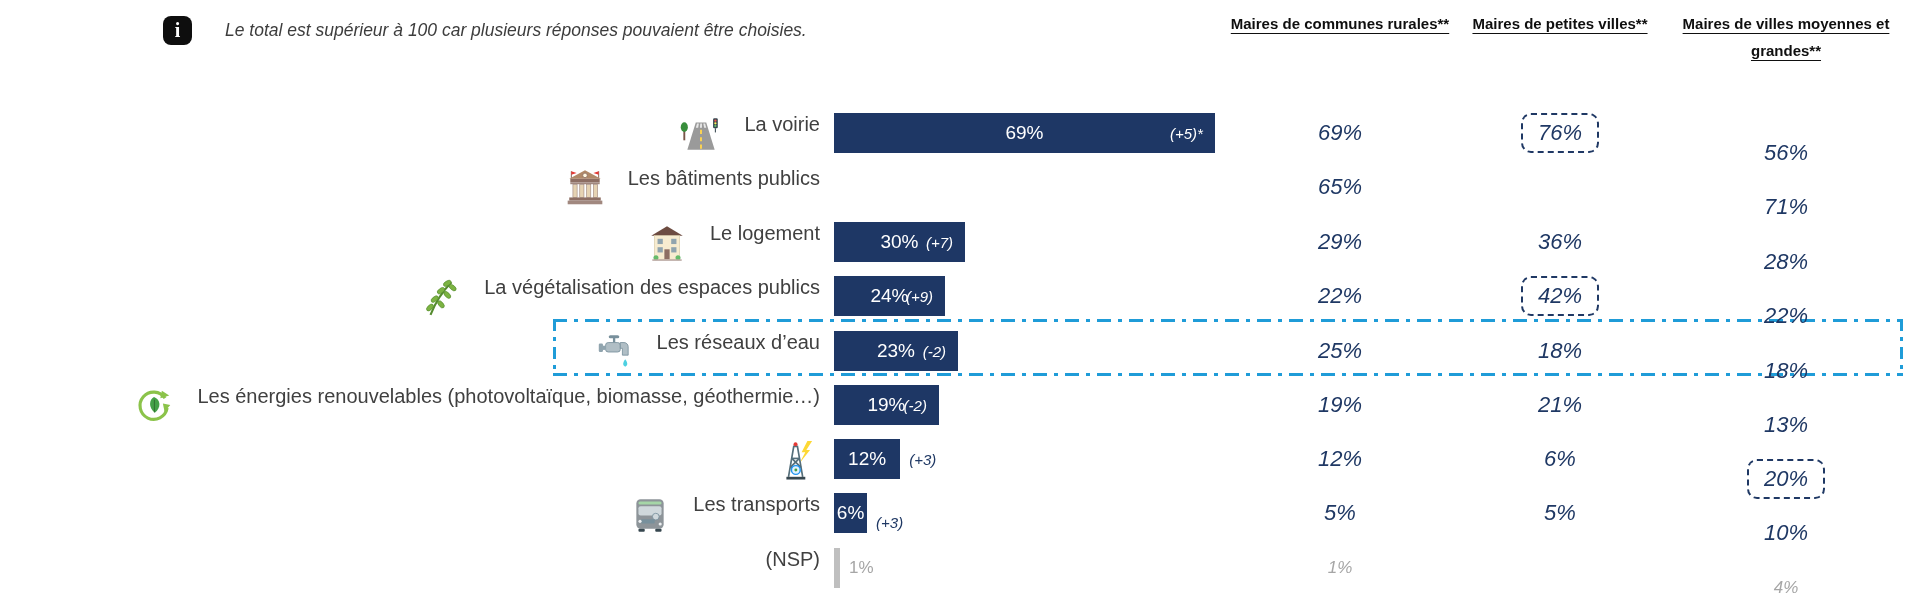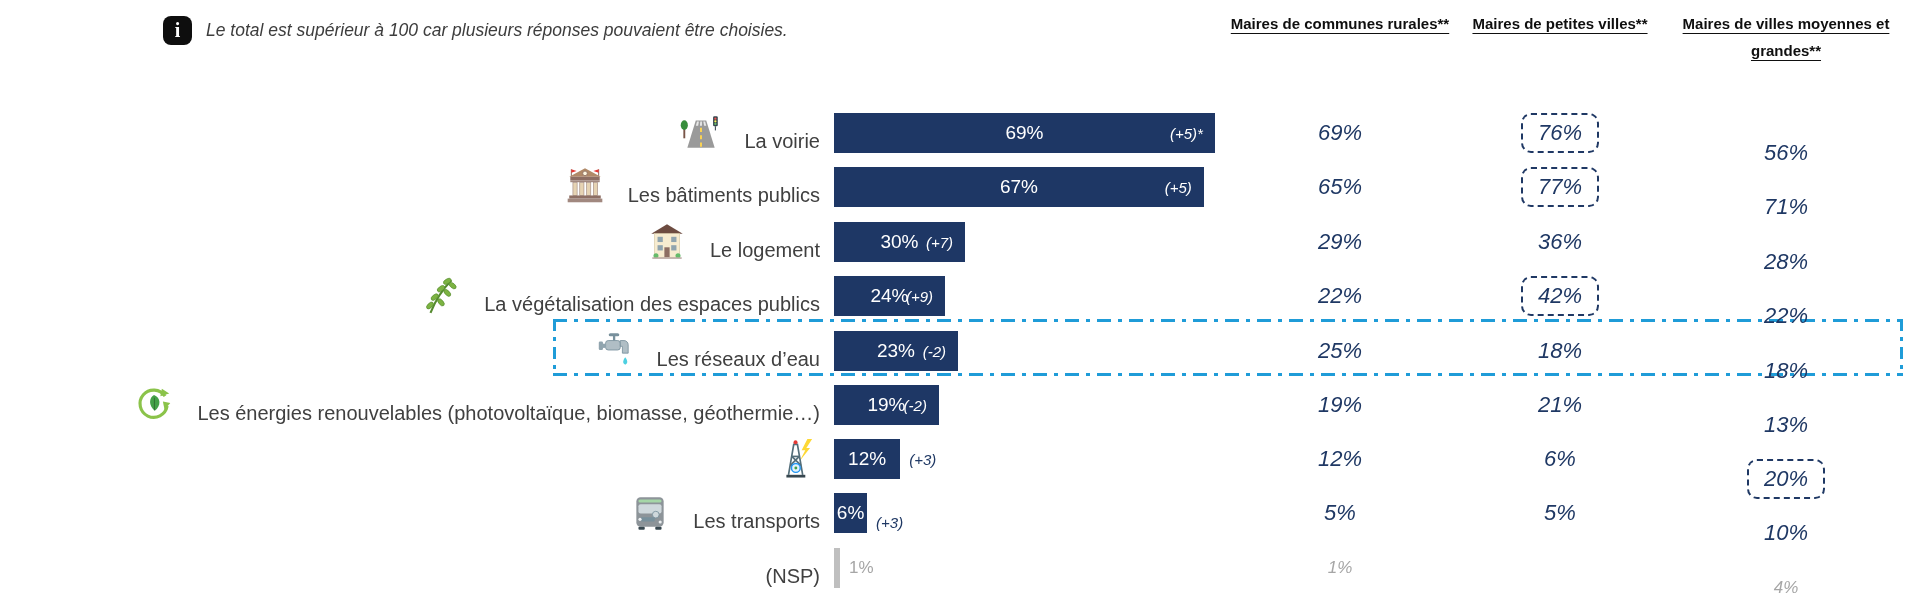--- a/index.html
+++ b/index.html
@@ -4,34 +4,34 @@
 <style>
   html,body{margin:0;padding:0;background:#fff;}
   .slide{position:relative;width:1920px;height:611px;background:#fff;overflow:hidden;
          font-family:"Liberation Sans", sans-serif;}
 
   
   .note{position:absolute;left:163px;top:16px;display:flex;align-items:center;gap:14px;}
   .info-badge{width:29px;height:29px;border-radius:8px;background:#0e0e0e;color:#fff;
               display:flex;align-items:center;justify-content:center;
               font-family:"Liberation Serif", serif;font-weight:700;font-size:20px;}
-  .note-text{font-style:italic;font-size:17.5px;color:#3d3d3d;}
+  .note-text{font-style:italic;font-size:17.5px;color:#3d3d3d;margin-left:19px;}
 
   
   .hdr{position:absolute;top:10px;text-align:center;font-size:15px;font-weight:700;
        color:#0f0f0f;line-height:27px;}
   .hdr span{text-decoration:underline;text-underline-offset:4px;}
   .hdr.c1{left:1225px;width:230px;}
   .hdr.c2{left:1460px;width:200px;}
   .hdr.c3{left:1650px;width:272px;}
 
   
   .row{position:absolute;left:0;width:1920px;height:40px;}
   .label-cell{position:absolute;left:0;top:0;width:820px;height:100%;
-              display:flex;align-items:flex-end;justify-content:flex-end;gap:22px;}
+              display:flex;align-items:flex-start;justify-content:flex-end;gap:22px;}
   .row-label{font-size:20px;color:#404040;white-space:nowrap;}
   .icon{display:flex;align-items:center;}
   .icon svg{width:42px;height:42px;display:block;}
 
   .bar-wrap{position:absolute;left:834px;top:0;height:100%;display:flex;align-items:center;}
   .bar{height:40px;background:#1e3765;position:relative;display:flex;align-items:center;
        justify-content:center;color:#fff;}
   .bar .pct{font-size:19px;}
   .bar .delta{position:absolute;right:12px;font-style:italic;font-size:15px;color:#fff;white-space:nowrap;}
   .delta-out{margin-left:9px;font-style:italic;font-size:15px;color:#1f3864;white-space:nowrap;}
@@ -127,31 +127,22 @@
               <rect x="15" y="16.8" width="4" height="12.2"></rect>
               <rect x="21.5" y="16.8" width="4" height="12.2"></rect>
               <rect x="28" y="16.8" width="4" height="12.2"></rect>
             </g>
             <rect x="5" y="29" width="30" height="3" fill="#8d6e63"></rect>
             <rect x="3.5" y="32" width="33" height="3.5" fill="#a1887f"></rect>
           </svg>
       </span>
       <span class="row-label">Les bâtiments publics</span>
     </div>
-    <div class="bar-wrap">
-      <div class="bar" style="width: 369.84px;">
-        <span class="pct">67%</span>
-        <span class="delta">(+5)</span>
-      </div>
-    </div>
     <div class="val c1">
         <span>65%</span>
-      </div>
-    <div class="val c2">
-        <span class="boxed">77%</span>
       </div>
     <div class="val c3">
         <span>71%</span>
       </div>
   </div>
 
   <div class="row" style="top:222px">
     <div class="label-cell">
       <span class="icon">
         <svg viewBox="0 0 40 40">

